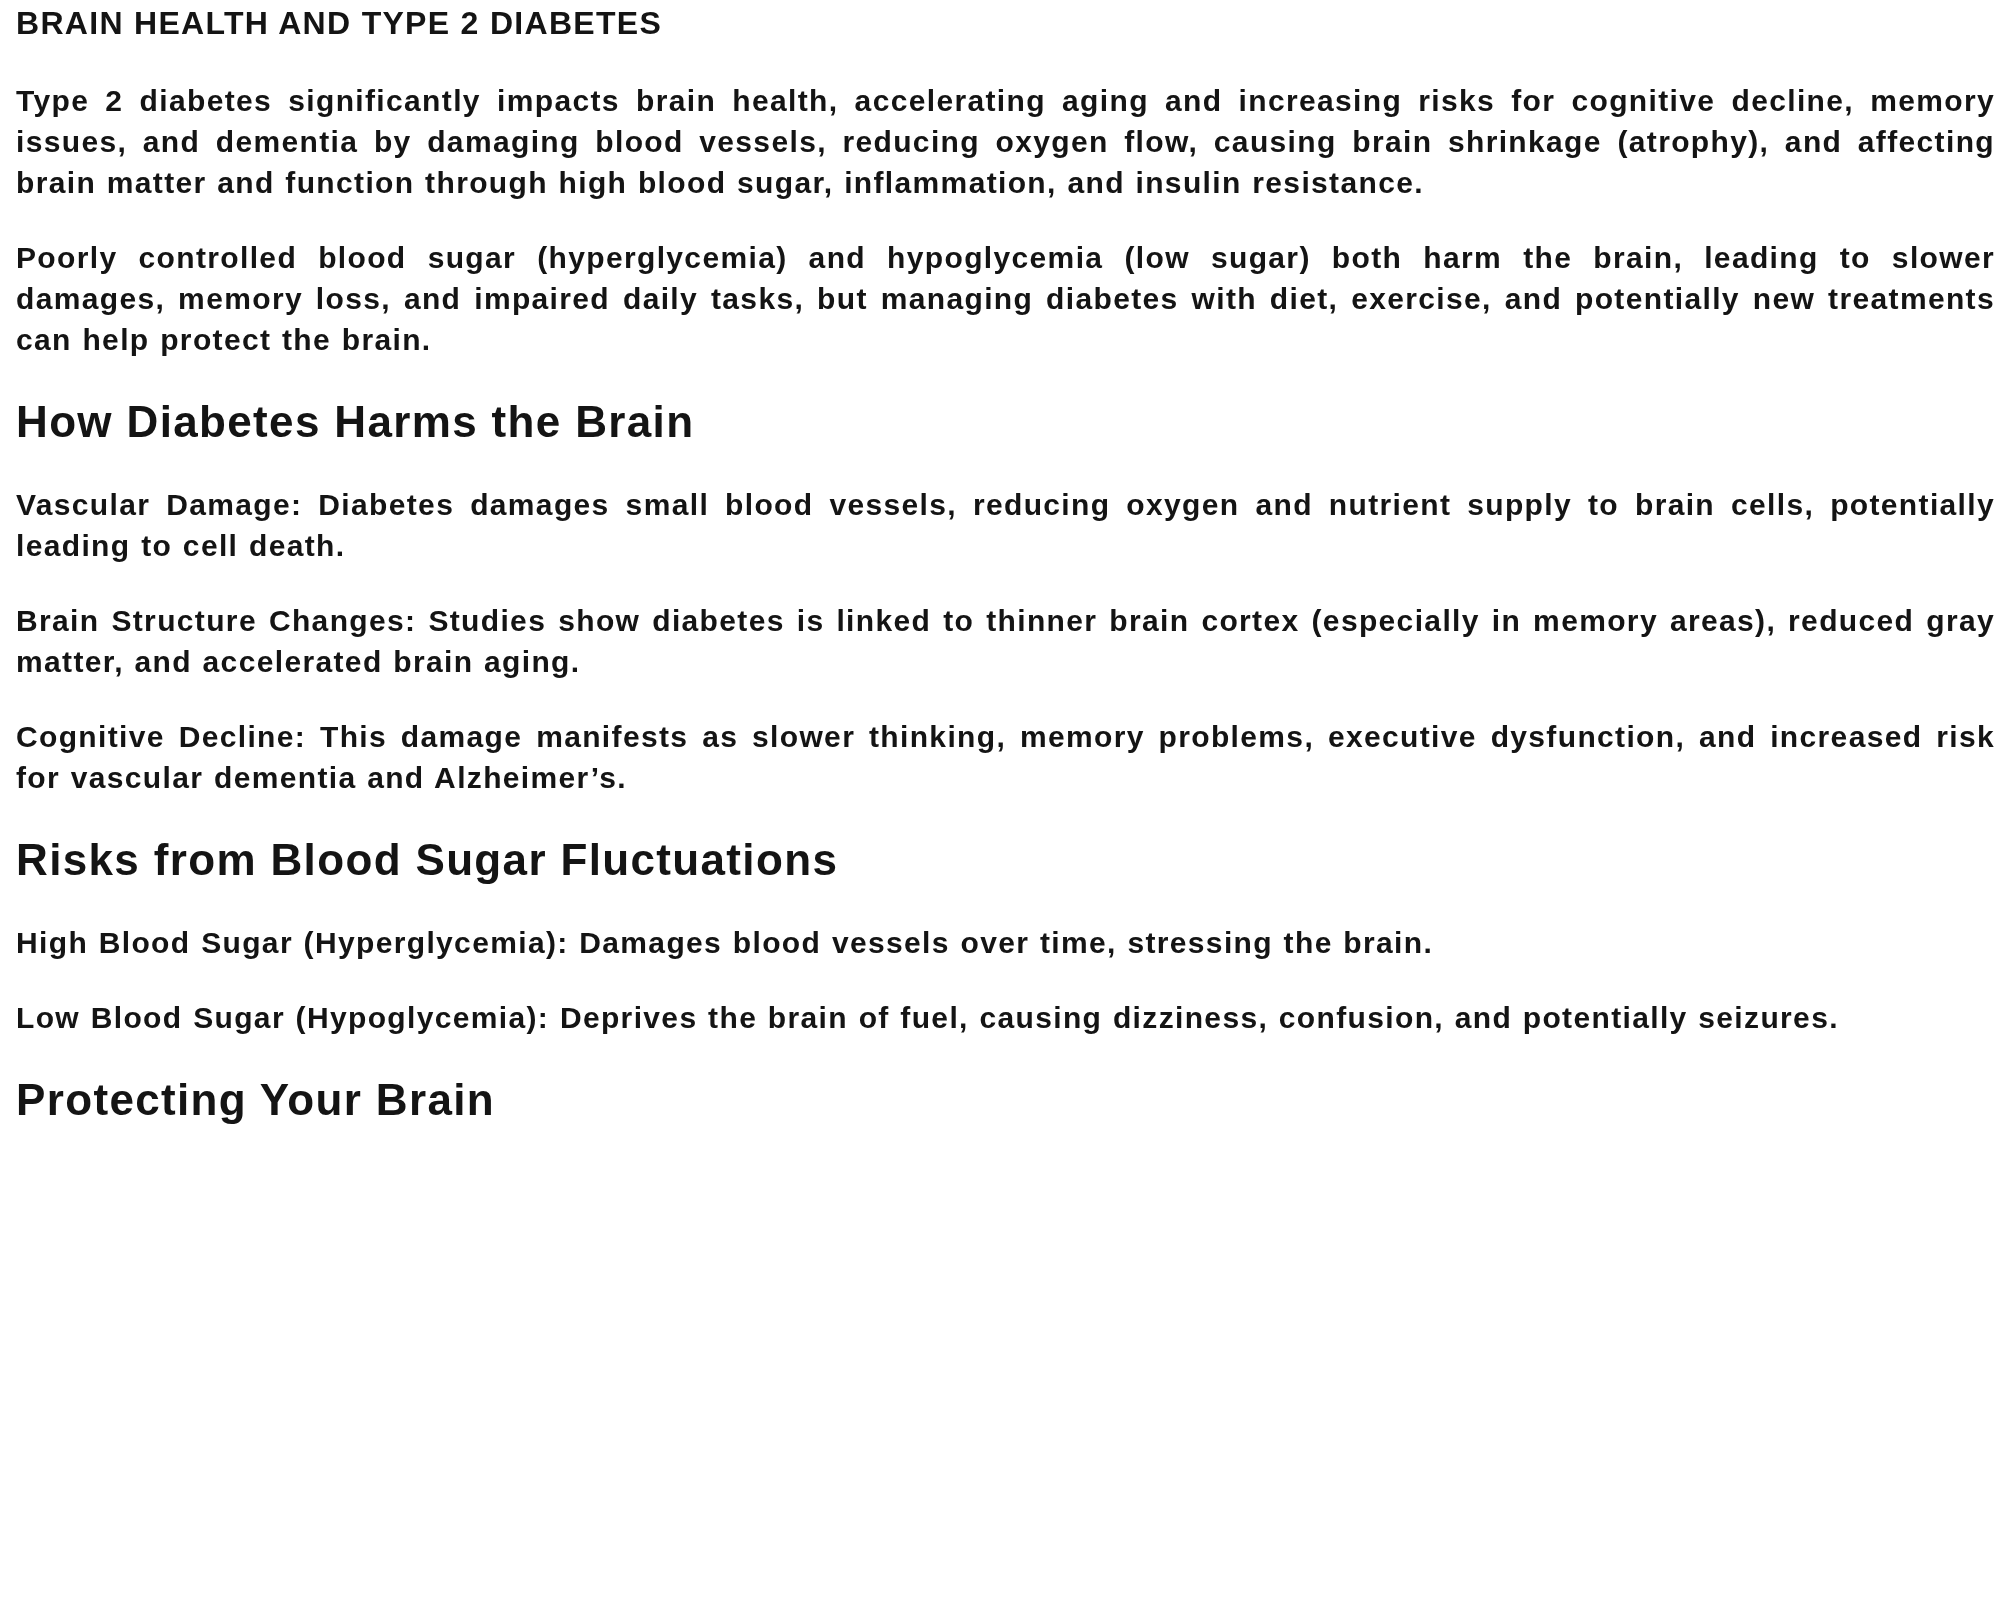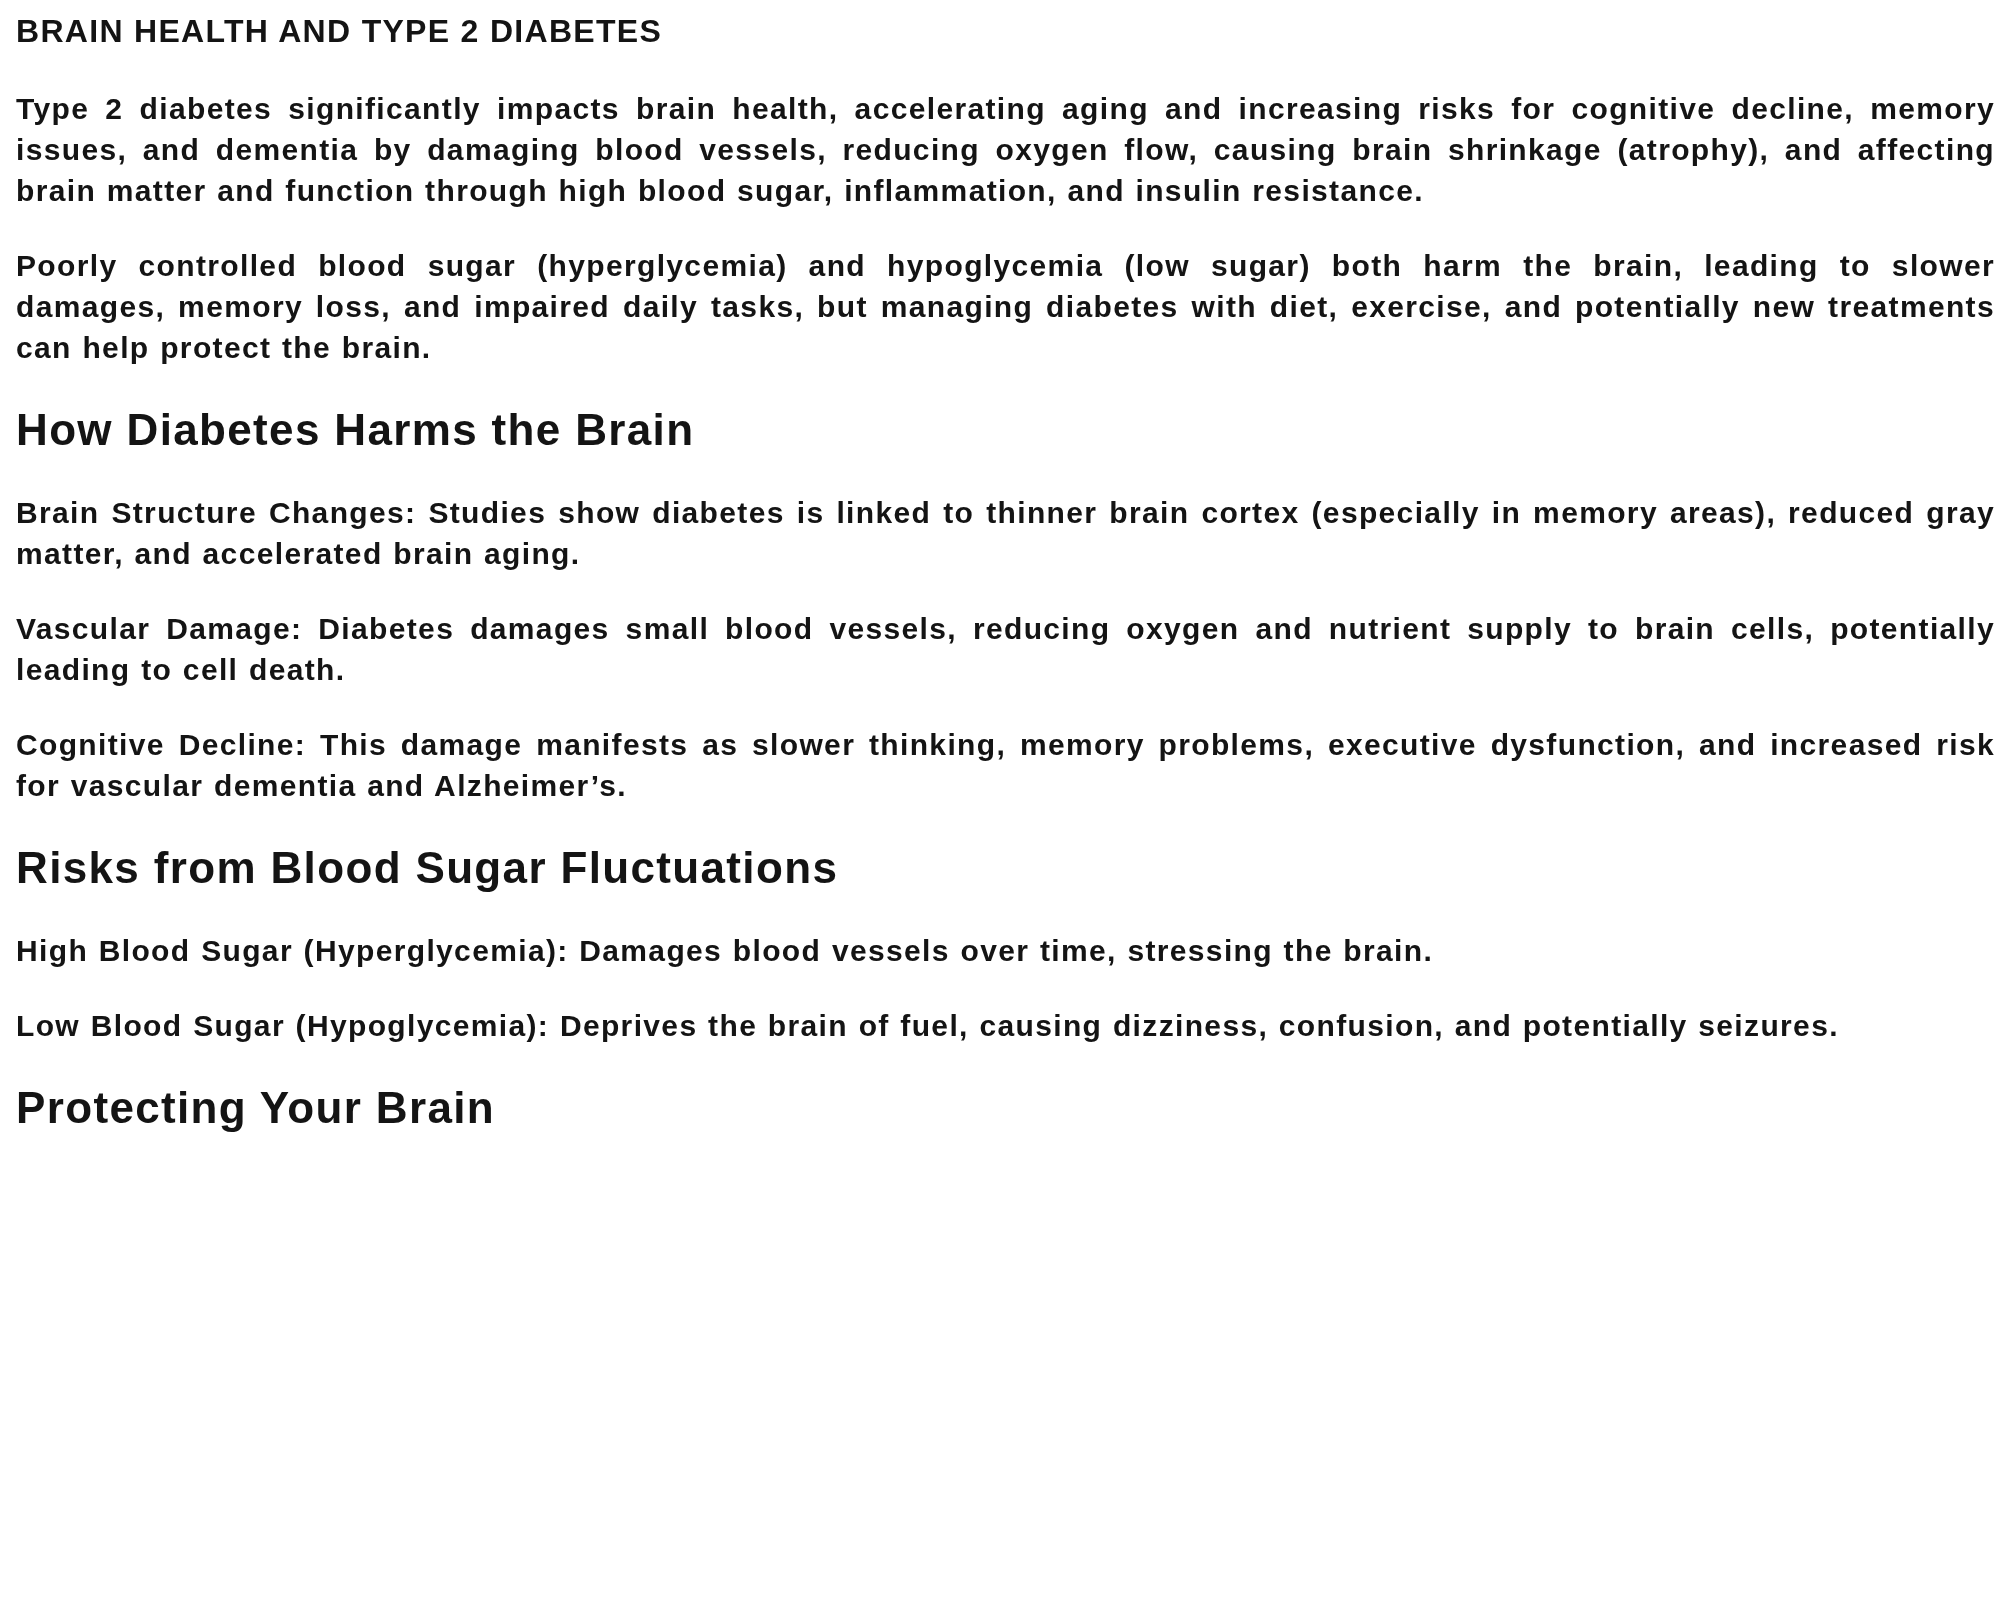--- a/index.html
+++ b/index.html
@@ -16,21 +16,21 @@
     font-weight: bold;
   }
   .doc {
     position: relative;
     padding: 0 13px 0 16px;
     box-sizing: border-box;
     width: 2008px;
   }
   .title {
     margin: 0;
-    padding-top: 8px;
+    padding-top: 0;
     font-size: 32px;
     line-height: 46px;
     letter-spacing: 1.3px;
     font-weight: bold;
   }
   .para {
     margin: 34px 0 0 0;
     font-size: 30px;
     line-height: 41px;
     letter-spacing: 1.35px;
@@ -54,22 +54,22 @@
 <body>
 
 <div class="doc">
   <h1 class="title">BRAIN HEALTH AND TYPE 2 DIABETES</h1>
 
   <p class="para first">Type 2 diabetes significantly impacts brain health, accelerating aging and increasing risks for cognitive decline, memory issues, and dementia by damaging blood vessels, reducing oxygen flow, causing brain shrinkage (atrophy), and affecting brain matter and function through high blood sugar, inflammation, and insulin resistance.</p>
   <p class="para">Poorly controlled blood sugar (hyperglycemia) and hypoglycemia (low sugar) both harm the brain, leading to slower damages, memory loss, and impaired daily tasks, but managing diabetes with diet, exercise, and potentially new treatments can help protect the brain.</p>
 
   <section>
     <h2 class="heading">How Diabetes Harms the Brain </h2>
+    <p class="para">Vascular Damage: Diabetes damages small blood vessels, reducing oxygen and nutrient supply to brain cells, potentially leading to cell death.</p>
     <p class="para">Brain Structure Changes: Studies show diabetes is linked to thinner brain cortex (especially in memory areas), reduced gray matter, and accelerated brain aging.</p>
-    <p class="para">Vascular Damage: Diabetes damages small blood vessels, reducing oxygen and nutrient supply to brain cells, potentially leading to cell death.</p>
     <p class="para">Cognitive Decline: This damage manifests as slower thinking, memory problems, executive dysfunction, and increased risk for vascular dementia and Alzheimer’s.</p>
   </section>
 
   <section>
     <h2 class="heading">Risks from Blood Sugar Fluctuations </h2>
     <p class="para">High Blood Sugar (Hyperglycemia): Damages blood vessels over time, stressing the brain.</p>
     <p class="para">Low Blood Sugar (Hypoglycemia): Deprives the brain of fuel, causing dizziness, confusion, and potentially seizures.</p>
   </section>
 
   <section>

